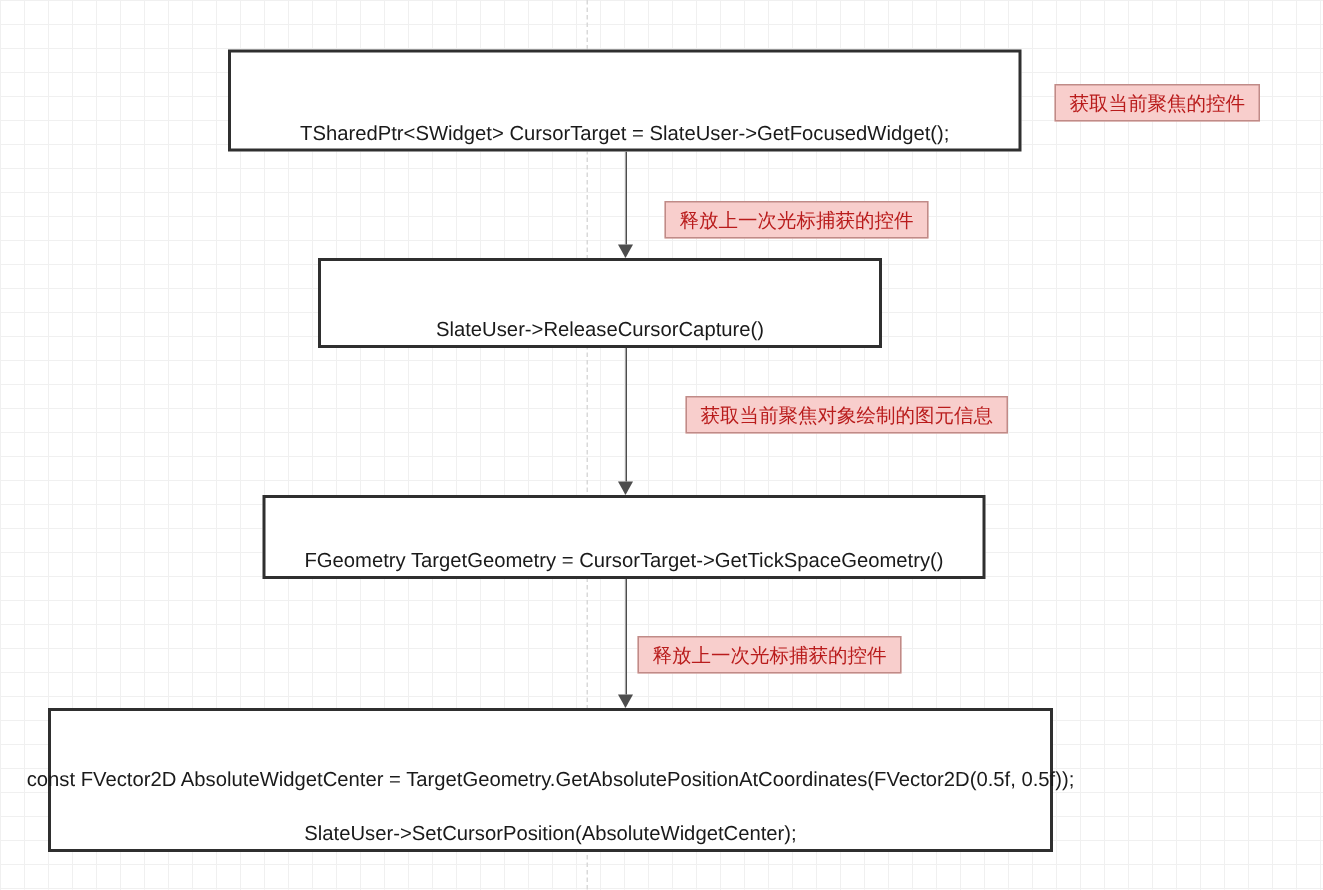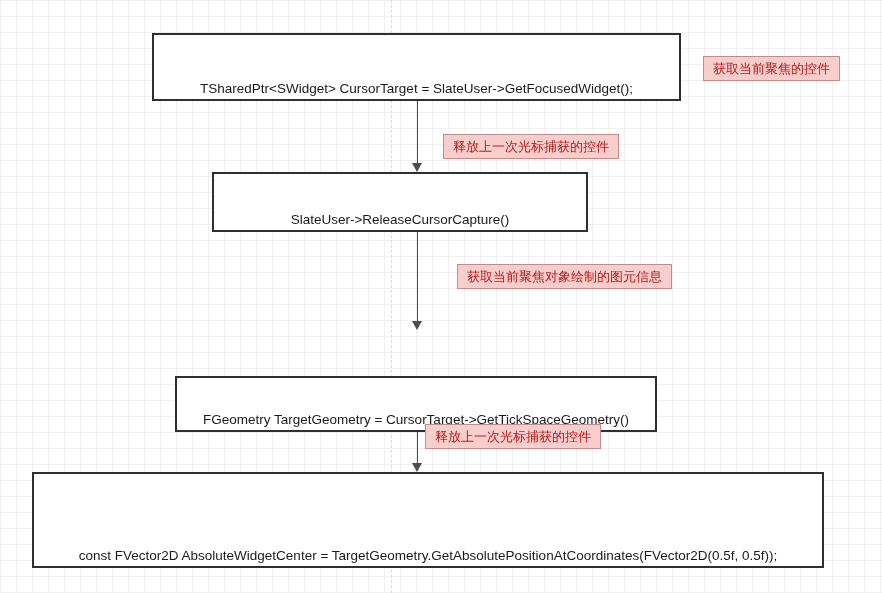--- a/index.html
+++ b/index.html
@@ -133,30 +133,31 @@
 
   <div class="connector" style="left:417px; top:232px; width:12px; height:98px;">
     <div class="shaft" style="height:89px;"></div>
     <div class="head" style="top:89px;"></div>
   </div>
 
   <div class="annotation" style="left:457px; top:264px;justify-content:center;">
     <span>获取当前聚焦对象绘制的图元信息</span>
   </div>
 
-  <div class="node" style="left:175px; top:330px; width:482px; height:56px;margin-top:46px;">
+  <div class="node" style="left:175px; top:330px; width:482px; height:56px;">
     <span class="code-line">FGeometry TargetGeometry = CursorTarget-&gt;GetTickSpaceGeometry()</span>
   </div>
 
   <div class="connector" style="left:417px; top:386px; width:12px; height:86px;">
     <div class="shaft" style="height:77px;"></div>
     <div class="head" style="top:77px;"></div>
   </div>
 
   <div class="annotation" style="left:425px; top:424px;">
     <span>释放上一次光标捕获的控件</span>
   </div>
 
-  <div class="node multiline" style="left:32px; top:472px; width:792px; height:96px;">
+  <div class="node multiline" style="left:32px; top:472px; width:670px; height:96px;">
     <span class="code-line">const FVector2D AbsoluteWidgetCenter = TargetGeometry.GetAbsolutePositionAtCoordinates(FVector2D(0.5f, 0.5f));</span>
+    <span class="code-line">SlateUser-&gt;SetCursorPosition(AbsoluteWidgetCenter);</span>
   </div>
 
 </div>
 
 </body></html>

